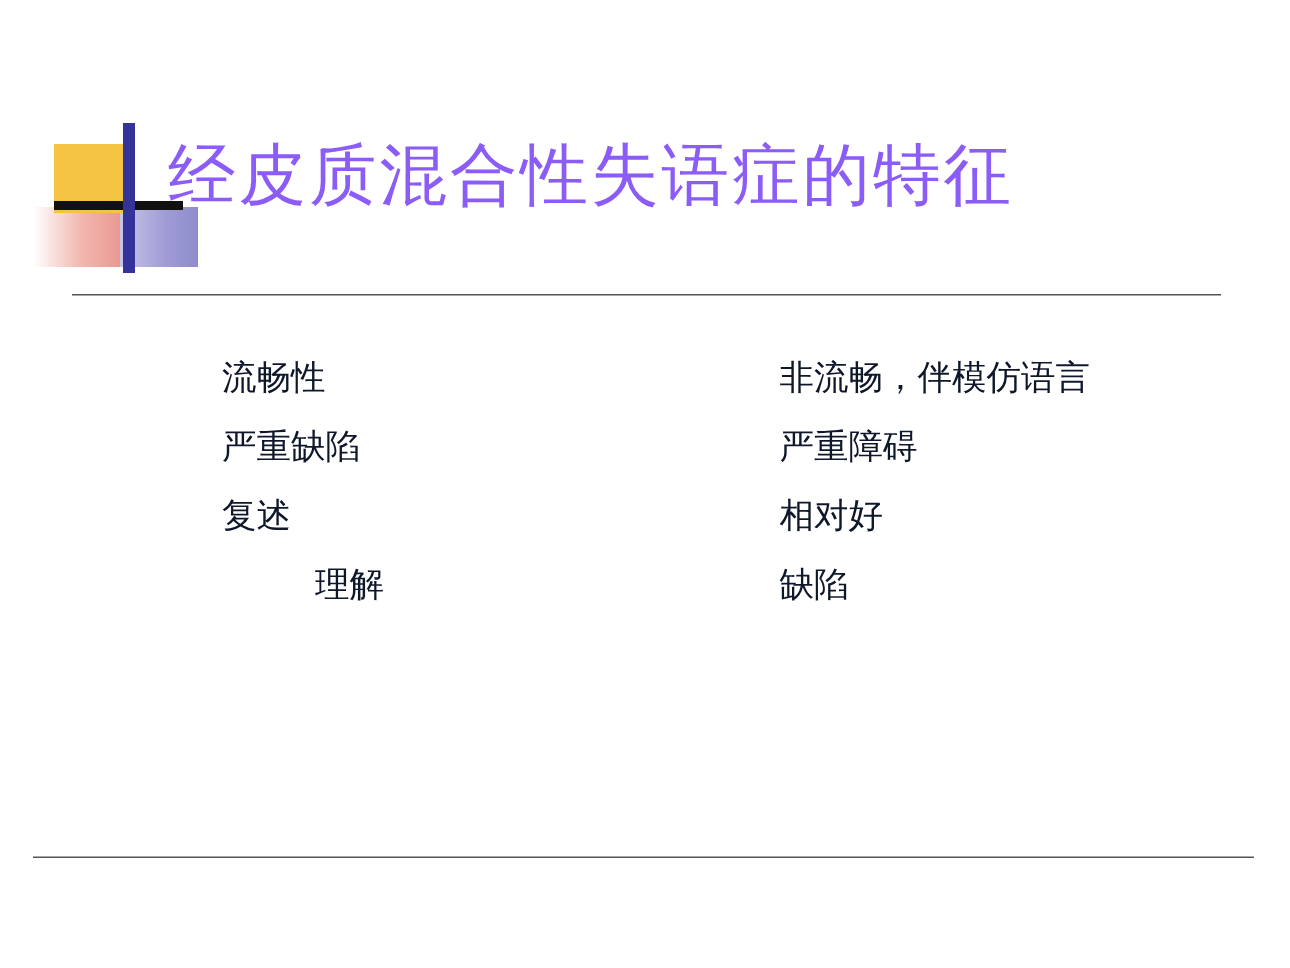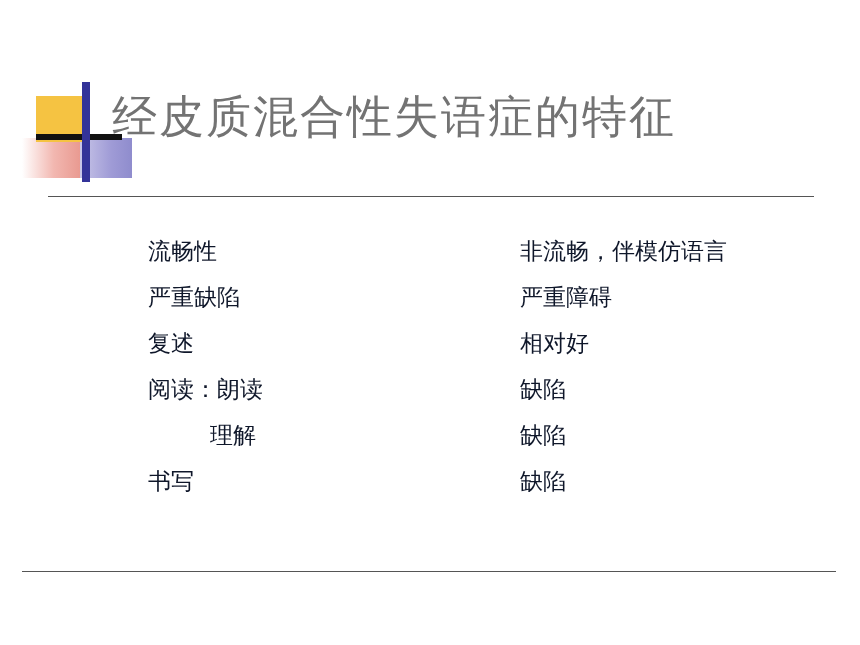--- a/index.html
+++ b/index.html
@@ -72,21 +72,21 @@
     height: 6px;
     background: #111111;
   }
 
   
   .title {
     position: absolute;
     left: 112px;
     top: 88px;
     width: 720px;
-    color: #737373;
+    color: #8b5cf6;
     font-size: 45px;
     line-height: 58px;
     letter-spacing: 2px;
     white-space: nowrap;
     font-family: "DejaVu Serif", "Liberation Serif", serif;
   }
 
   .rule-top {
     position: absolute;
     left: 48px;
@@ -156,29 +156,21 @@
       </tr>
       <tr>
         <td class="col-term">严重缺陷</td>
         <td class="col-value">严重障碍</td>
       </tr>
       <tr>
         <td class="col-term">复述</td>
         <td class="col-value">相对好</td>
       </tr>
       <tr>
-        <td class="col-term">阅读：朗读</td>
-        <td class="col-value">缺陷</td>
-      </tr>
-      <tr>
         <td class="col-term indent">理解</td>
-        <td class="col-value">缺陷</td>
-      </tr>
-      <tr>
-        <td class="col-term">书写</td>
         <td class="col-value">缺陷</td>
       </tr>
     </tbody>
   </table>
 
   <div class="rule-bottom"></div>
 
 </div>
 
 </body></html>

